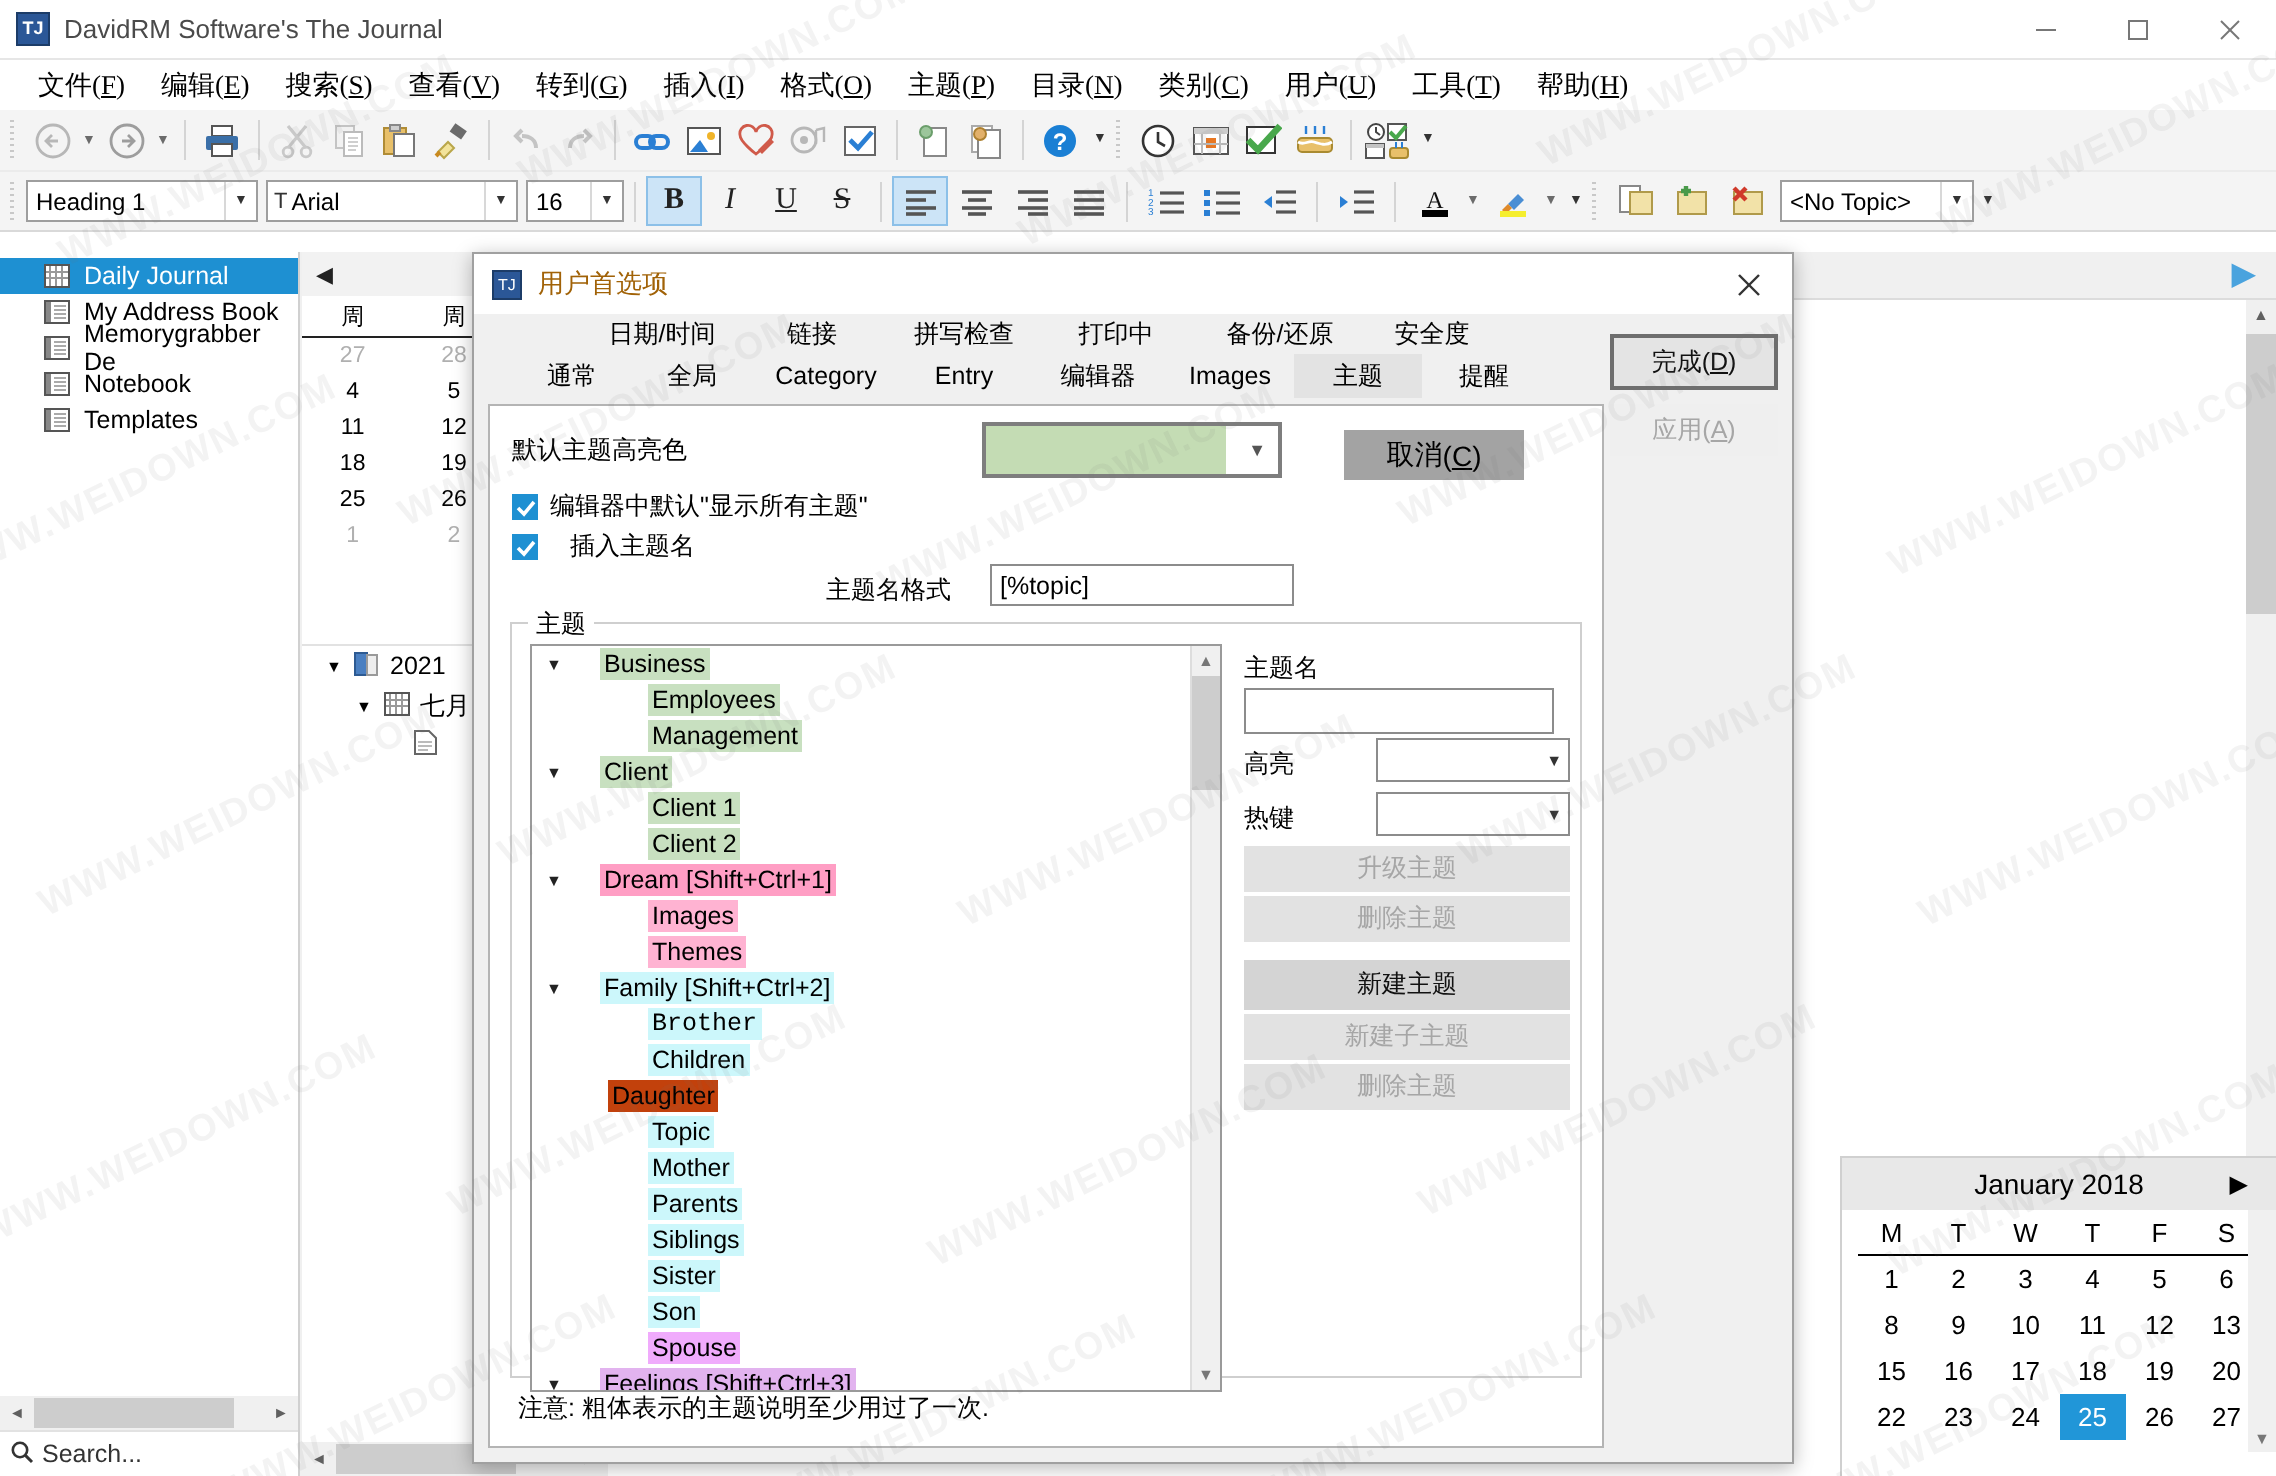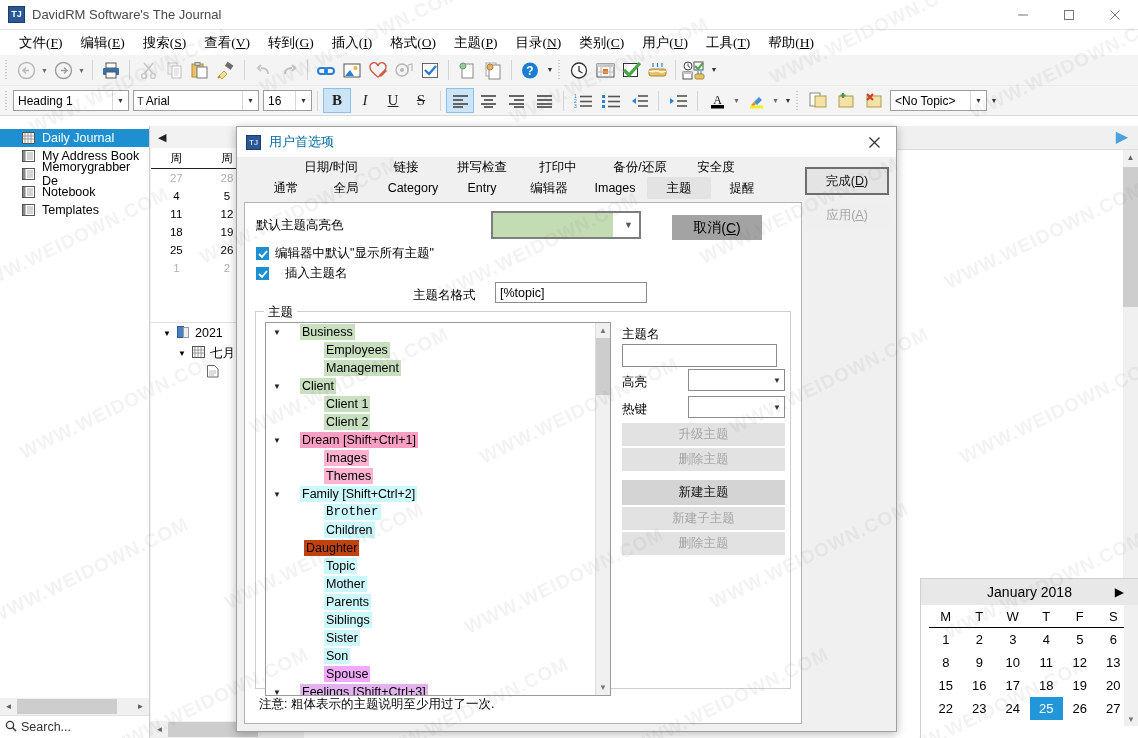--- a/index.html
+++ b/index.html
@@ -104,21 +104,21 @@
   .bc-grid .hd{border-bottom:1px solid #000;padding-bottom:3px;}
   .bc-grid div{padding:4px 0;}
   .bc-grid .selday{background:#2196d8;color:#fff;}
 
   
   .dialog{position:absolute;left:236px;top:126px;width:661px;height:606px;background:#f0f0f0;
           border:1px solid #a0a0a0;box-shadow:0 2px 9px rgba(0,0,0,.28);z-index:400;}
   .dlg-title{height:30px;background:#fff;display:flex;align-items:center;position:relative;}
   .dlg-ico{width:15px;height:15px;margin-left:9px;margin-right:8px;background:#2b5797;border:1px solid #1c3c68;
            color:#fff;font-size:8px;display:flex;align-items:center;justify-content:center;}
-  .dlg-ttl{font-size:13px;color:#0369a1;}
+  .dlg-ttl{font-size:13px;color:#a16207;}
   .dlg-x{position:absolute;right:0;top:0;width:44px;height:30px;display:flex;align-items:center;justify-content:center;color:#444;}
   .tabs{position:absolute;left:0;top:30px;width:565px;}
   .tabrow{display:flex;height:20px;font-size:12.5px;}
   .tabrow .tab{display:flex;align-items:center;justify-content:center;}
   .tabrow .tab.active{background:#e3e3e3;}
   .dlg-body{position:absolute;left:7px;top:75px;width:558px;bottom:7px;background:#fff;border:1px solid #b4b4b4;}
   .lbl{font-size:12.5px;color:#000;}
   .chk{width:13px;height:13px;border:1px solid #7a7a7a;background:#fff;display:inline-flex;
        align-items:center;justify-content:center;vertical-align:middle;}
   .chk.on{background:#1e90d2;border-color:#1e90d2;}

